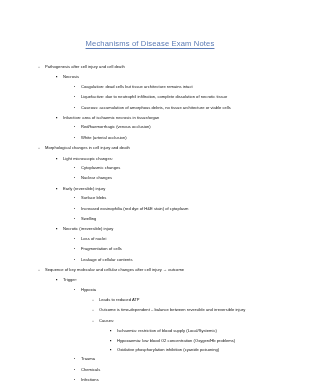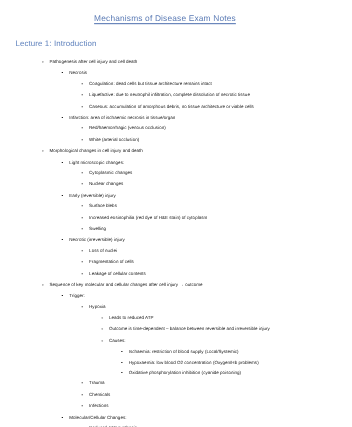--- a/index.html
+++ b/index.html
@@ -15,20 +15,21 @@
     color: #000000;
   }
 
   .page {
     position: relative;
     width: 300px;
     height: 348px;
     background: #ffffff;
     box-sizing: border-box;
     padding: 8px 10px 0 10px;
+    margin-top: 27px;
   }
 
   .doc-title {
     text-align: center;
     color: #5b7bb5;
     font-size: 7.6px;
     line-height: 10px;
     letter-spacing: 0.15px;
     text-decoration: underline;
     text-underline-offset: 1.5px;
@@ -110,21 +111,20 @@
   .lvl4 > .row { padding-left: 82px; }
   .lvl5 > .row { padding-left: 100px; }
 </style>
 </head>
 <body>
 
 <div class="page">
 
   <div class="doc-title">Mechanisms of Disease Exam Notes</div>
 
-  <div class="section-heading">Lecture 1: Introduction</div>
 
   <ul class="outline" id="outline-root">
       <li class="node lvl1">
         <span class="row"><span class="bullet hollow-circle"></span><span class="txt">Pathogenesis after cell injury and cell death</span></span>
       </li>
       <li class="node lvl2">
         <span class="row"><span class="bullet filled-square"></span><span class="txt">Necrosis</span></span>
       </li>
       <li class="node lvl3">
         <span class="row"><span class="bullet filled-diamond"></span><span class="txt">Coagulation: dead cells but tissue architecture remains intact</span></span>

